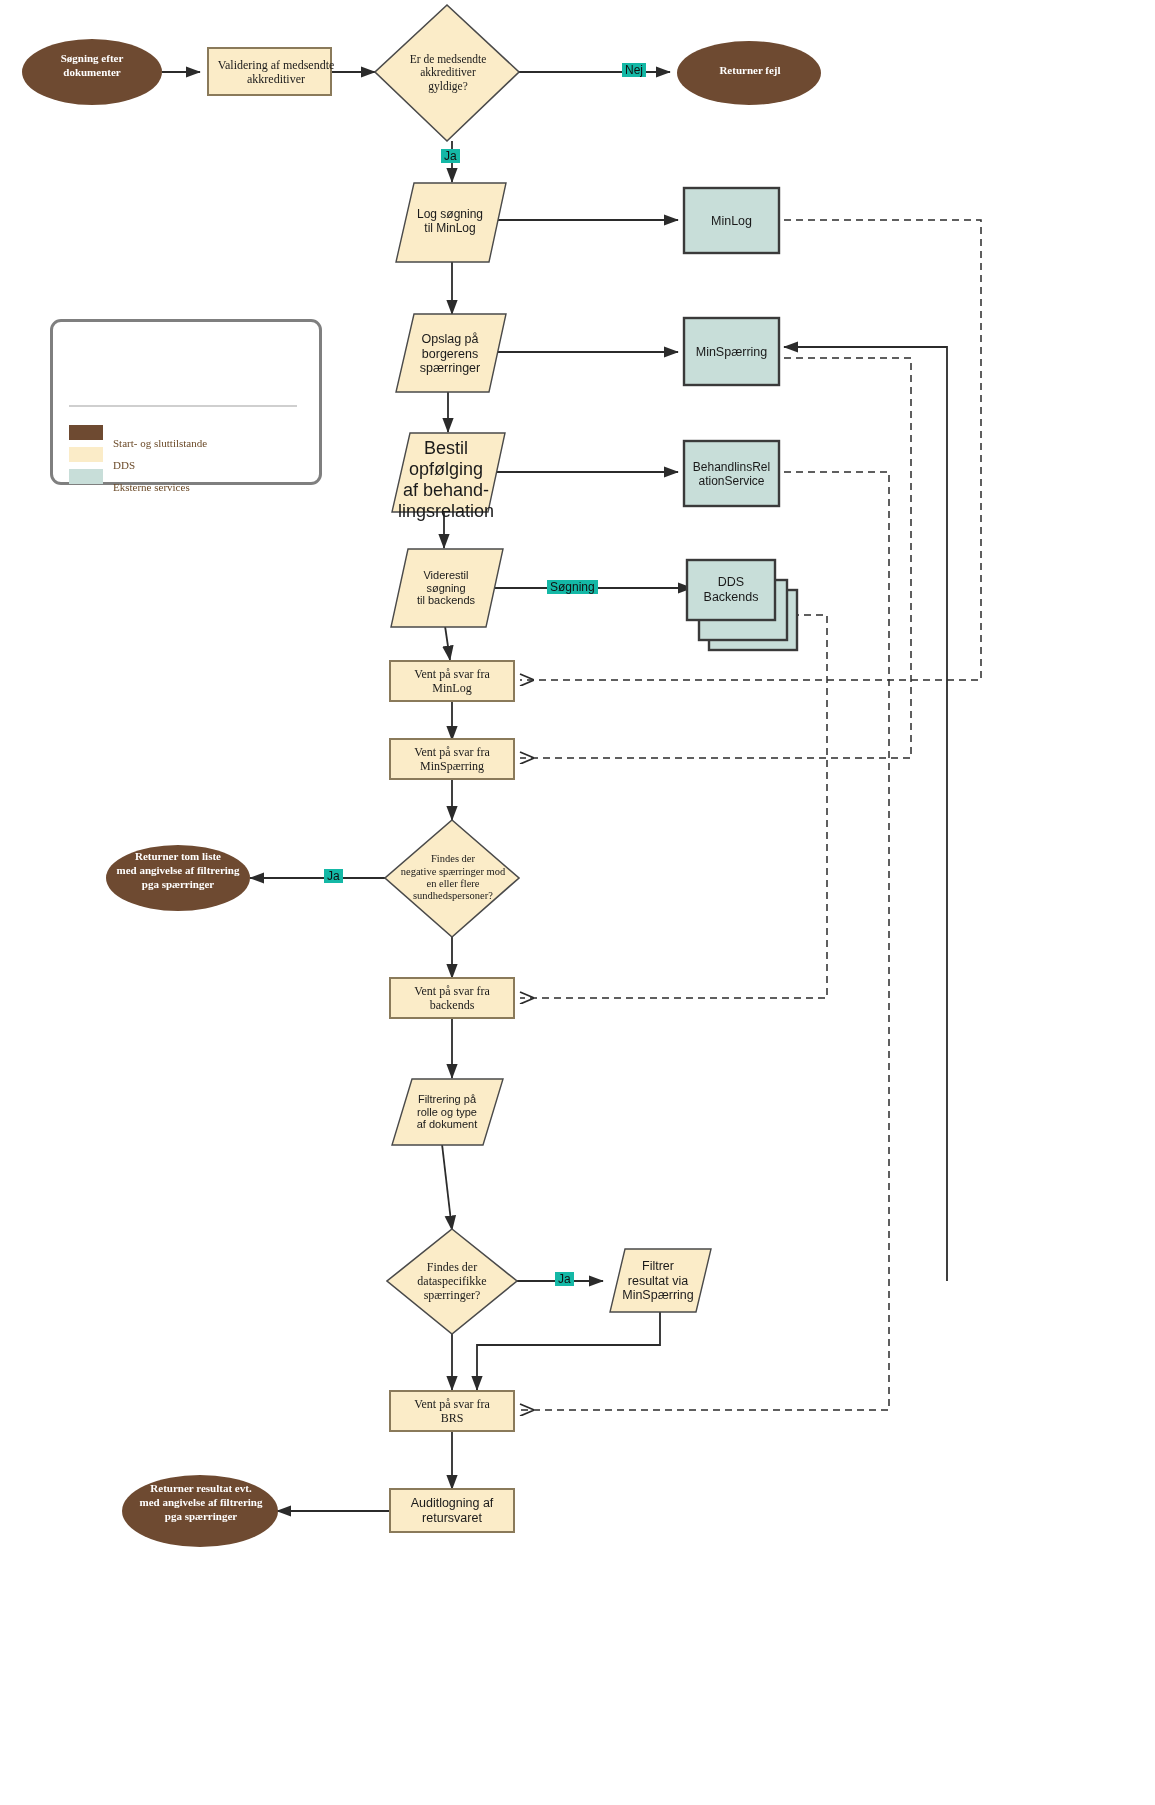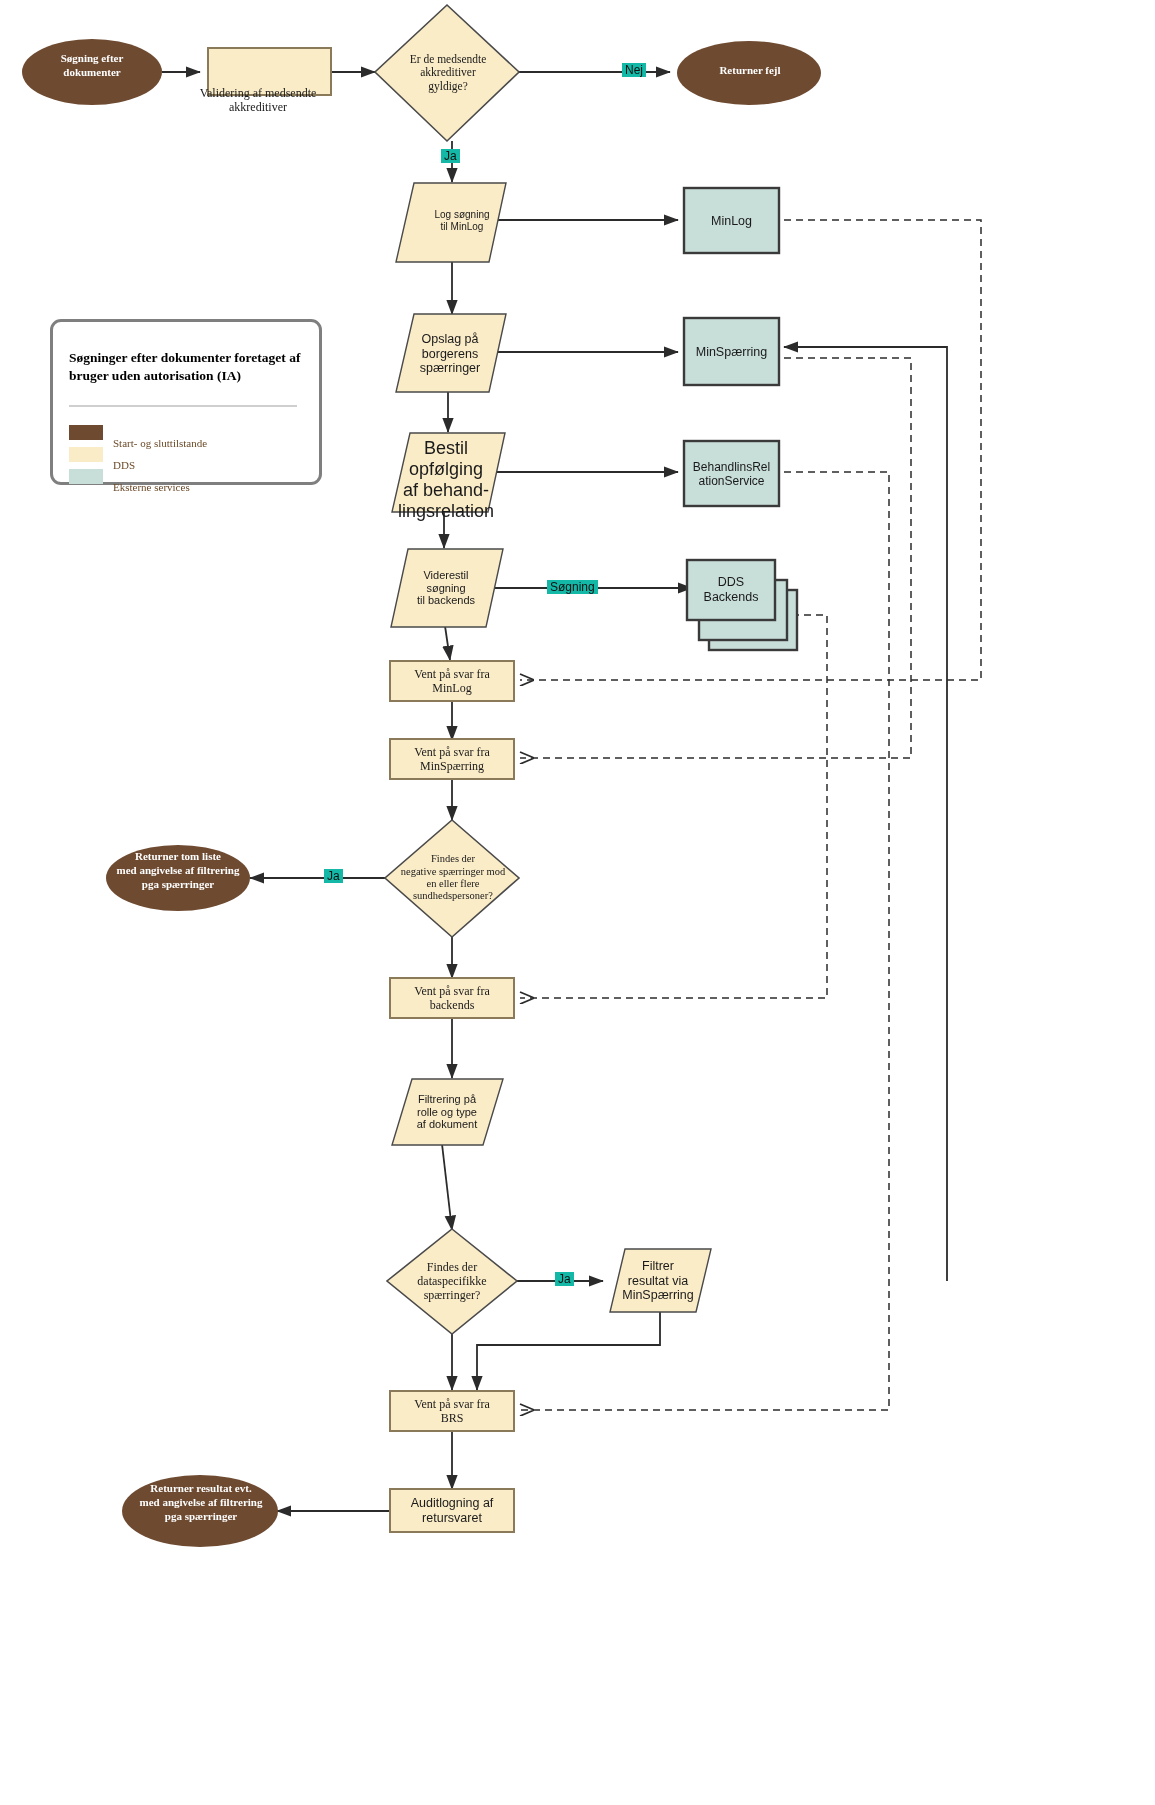--- a/index.html
+++ b/index.html
@@ -150,33 +150,33 @@
 
     <rect x="390" y="1489" width="124" height="43" fill="#fbecc8" stroke="#8a7a5a" stroke-width="2"></rect>
 
     <ellipse cx="200" cy="1511" rx="78" ry="36" fill="#6e4a31" stroke="none"></ellipse>
   </svg>
 
   <div class="node-text terminal-text" style="left:22px;top:52px;width:140px;">
     <span><span>Søgning efter</span><br><span>dokumenter</span></span>
   </div>
 
-  <div class="node-text serif" style="left:198px;top:50px;width:120px;height:44px;font-size:12px;margin-top:28px;">
+  <div class="node-text serif" style="left:216px;top:50px;width:120px;height:44px;font-size:12px;">
     <span><span>Validering af medsendte</span><br><span>akkreditiver</span></span>
   </div>
 
   <div class="node-text serif" style="left:392px;top:47px;width:112px;height:52px;font-size:11.5px;">
     <span><span>Er de medsendte</span><br><span>akkreditiver</span><br><span>gyldige?</span></span>
   </div>
 
   <div class="node-text terminal-text" style="left:690px;top:64px;width:120px;">
     <span>Returner fejl</span>
   </div>
 
-  <div class="node-text sans" style="left:412px;top:200px;width:100px;height:42px;font-size:10px;">
+  <div class="node-text sans" style="left:400px;top:200px;width:100px;height:42px;font-size:12px;">
     <span><span>Log søgning</span><br><span>til MinLog</span></span>
   </div>
 
   <div class="node-text sans" style="left:686px;top:205px;width:91px;height:32px;font-size:12.5px;">
     <span>MinLog</span>
   </div>
 
   <div class="node-text sans" style="left:400px;top:330px;width:100px;height:48px;font-size:12.5px;">
     <span><span>Opslag på</span><br><span>borgerens</span><br><span>spærringer</span></span>
   </div>
@@ -245,21 +245,20 @@
     <span><span>Returner resultat evt.</span><br><span>med angivelse af filtrering</span><br><span>pga spærringer</span></span>
   </div>
 
   <div class="edge-label" style="left:622px;top:63px;">Nej</div>
   <div class="edge-label" style="left:441px;top:149px;">Ja</div>
   <div class="edge-label" style="left:547px;top:580px;">Søgning</div>
   <div class="edge-label" style="left:324px;top:869px;">Ja</div>
   <div class="edge-label" style="left:555px;top:1272px;">Ja</div>
 
   <div id="legend">
-    <div class="lg-title">Søgninger efter dokumenter foretaget af bruger uden autorisation (IA)</div>
     <div class="lg-rule"></div>
 
     <div class="lg-row" style="top:103px;">
       <span class="sw" style="background:#6e4a31;"></span>
       <span class="lb">Start- og sluttilstande</span>
     </div>
     <div class="lg-row" style="top:125px;">
       <span class="sw" style="background:#fbecc8;"></span>
       <span class="lb">DDS</span>
     </div>

